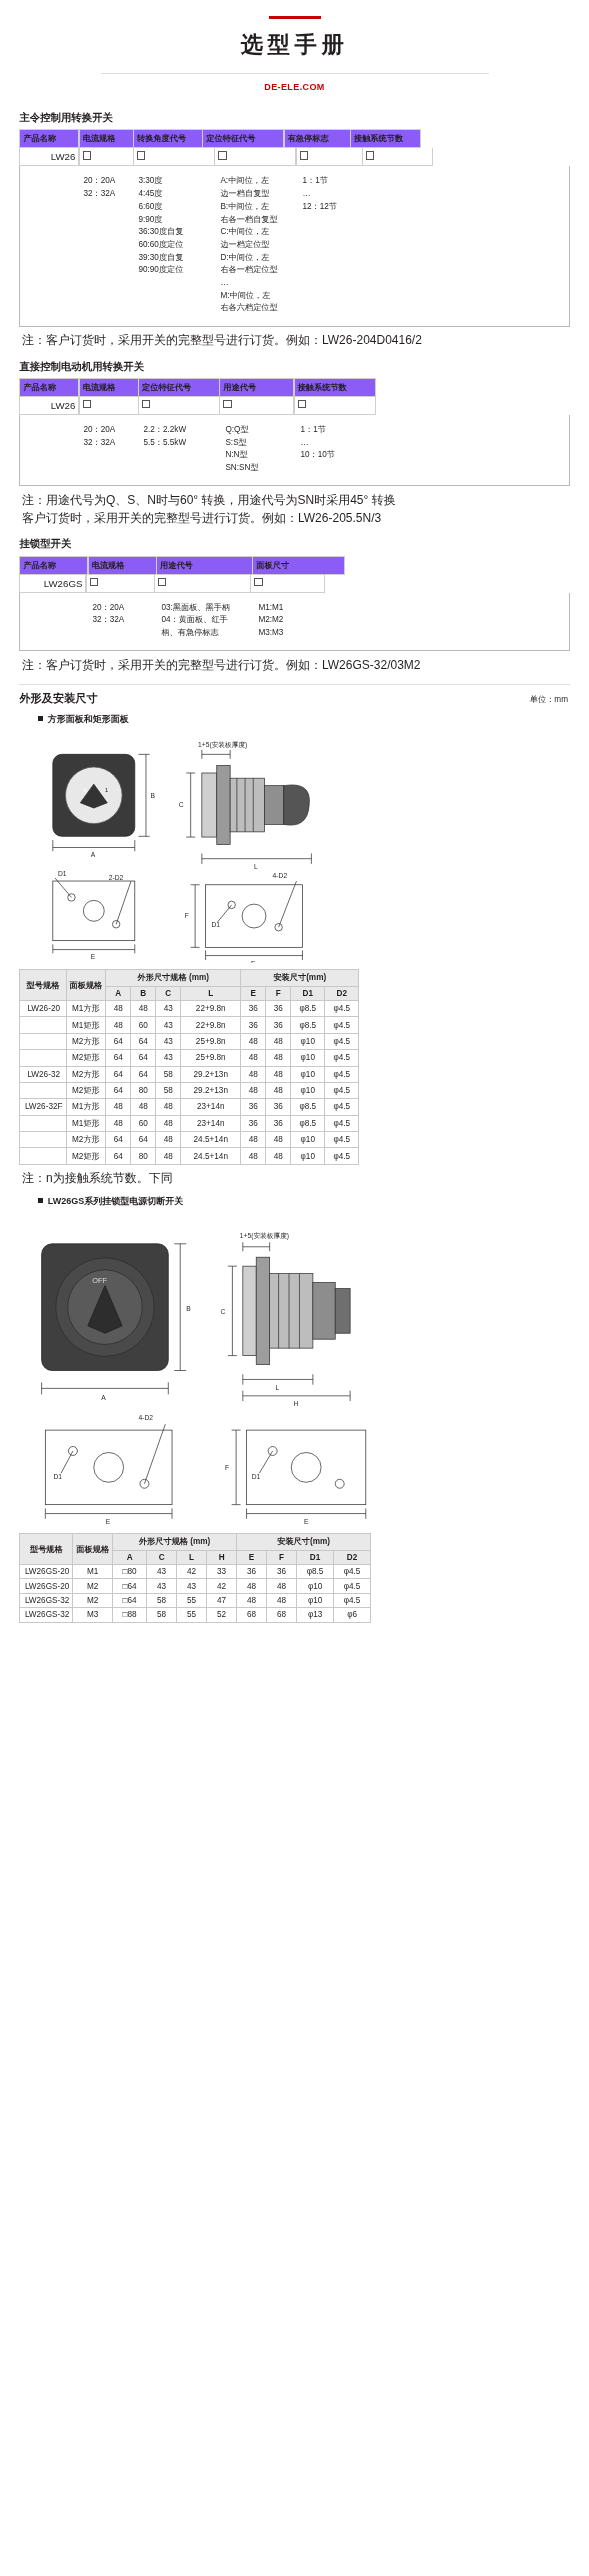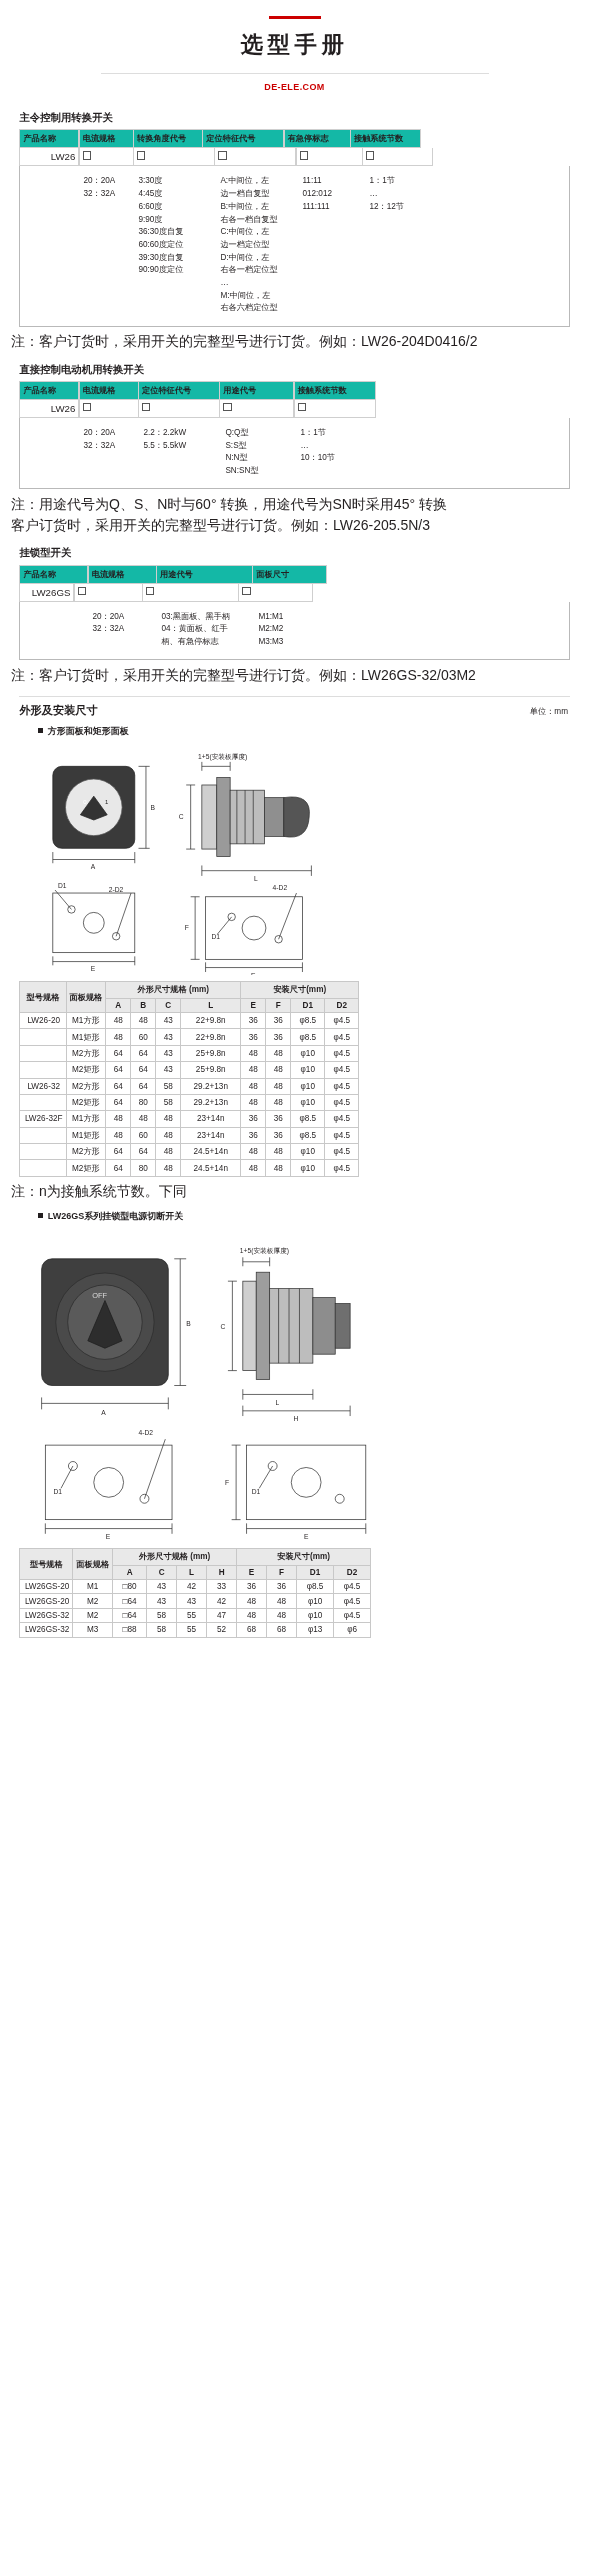--- a/index.html
+++ b/index.html
@@ -19,27 +19,27 @@
   .header .title { font-size: 22.4px; letter-spacing: 4.5px; font-weight: bold; color:#231f20; }
   .header .rule-bot { width: 388px; height: 0.7px; background:#ddd; margin: 13.4px auto 7.5px auto; }
   .header .site { color:#c00; font-size: 9px; font-weight: bold; letter-spacing: 0.4px; padding-bottom: 4.5px;}
 
   
   .sec-title { font-size: 10.4px; font-weight: bold; margin: 10.4px 0 4.5px 0; padding-left: 19.4px; }
   .unit-note { text-align: right; padding-right: 21px; font-size: 8.2px; margin-top:-12px;}
   .sub-head { padding-left: 38px; font-size: 9px; font-weight: bold; margin: 7.5px 0 4.5px 0; }
   .sub-head .bullet { display:inline-block; width:5.2px; height:5.2px; background:#231f20; margin-right:4.5px; vertical-align: 0.7px;}
 
-  .note { padding-left: 11px; font-size: 14px; color:#231f20; margin: 4.5px 0 1.5px 0; line-height: 1.5; }
+  .note { padding-left: 22px; font-size: 12px; color:#231f20; margin: 4.5px 0 1.5px 0; line-height: 1.5; }
 
   
   .codebox { margin: 0 19.4px; }
   .code-head { display: flex; }
   .code-head .cell {
-    background:#14b8a6; border:0.7px solid #cfcfcf; font-size:8.2px; font-weight:bold;
+    background:#8b5cf6; border:0.7px solid #cfcfcf; font-size:8.2px; font-weight:bold;
     padding: 3px 3px; text-align:left;
   }
   .code-row2 { display:flex; }
   .code-row2 .cell { border:0.7px solid #cfcfcf; border-top:none; padding: 3px 3px; font-size: 9px; min-height: 18px;}
   .code-row2 .cell.name { font-size: 9.7px; text-align: right; }
   .sqr { display:inline-block; width:8.2px; height:8.2px; border:0.7px solid #555; }
   .desc-cols { display:flex; padding: 4.5px 0 4.5px 0; }
   .desc-cols .dcell { font-size: 8.2px; line-height: 1.55; padding-right: 4.5px; }
   .descbox { border:0.7px solid #b9b9b9; border-top:none; padding: 4.5px 3px 6px 3px; }
 
@@ -100,23 +100,20 @@
 边一档自复型
 B:中间位，左
 右各一档自复型
 C:中间位，左
 边一档定位型
 D:中间位，左
 右各一档定位型
 …
 M:中间位，左
 右各六档定位型</div>
-        <div class="dcell" style="width:67px;white-space:pre-line">11:11
-012:012
-111:111</div>
         <div class="dcell" style="width:71px;white-space:pre-line">1：1节
 …
 12：12节</div>
       </div>
     </div>
   </div>
   <div class="note">注：客户订货时，采用开关的完整型号进行订货。例如：LW26-204D0416/2</div>
 
   <div class="sec-title">直接控制电动机用转换开关</div>
   <div class="codebox">
@@ -153,24 +150,24 @@
   </div>
   <div class="note" style="white-space:pre-line">注：用途代号为Q、S、N时与60° 转换，用途代号为SN时采用45° 转换
 客户订货时，采用开关的完整型号进行订货。例如：LW26-205.5N/3</div>
 
   <div class="sec-title">挂锁型开关</div>
   <div class="codebox">
     <div class="code-head">
       <div class="cell" style="width:69px">产品名称</div>
       <div class="cell" style="width:69px;margin-left:-0.7px">电流规格</div>
       <div class="cell" style="width:97px;margin-left:-0.7px">用途代号</div>
-      <div class="cell" style="width:75px;margin-left:-0.7px">面板尺寸</div>
+      <div class="cell" style="width:93px;margin-left:-0.7px">面板尺寸</div>
     </div>
     <div class="code-row2">
-      <div class="cell name" style="width:55px">LW26GS</div>
+      <div class="cell name" style="width:67px">LW26GS</div>
       <div class="cell" style="width:69px;margin-left:-0.7px"><span class="sqr"></span></div>
       <div class="cell" style="width:97px;margin-left:-0.7px"><span class="sqr"></span></div>
       <div class="cell" style="width:75px;margin-left:-0.7px"><span class="sqr"></span></div>
     </div>
     <div class="descbox">
       <div class="desc-cols">
         <div class="dcell" style="width:69px"></div>
         <div class="dcell" style="width:69px;white-space:pre-line">20：20A
 32：32A</div>
         <div class="dcell" style="width:97px;white-space:pre-line">03:黑面板、黑手柄

